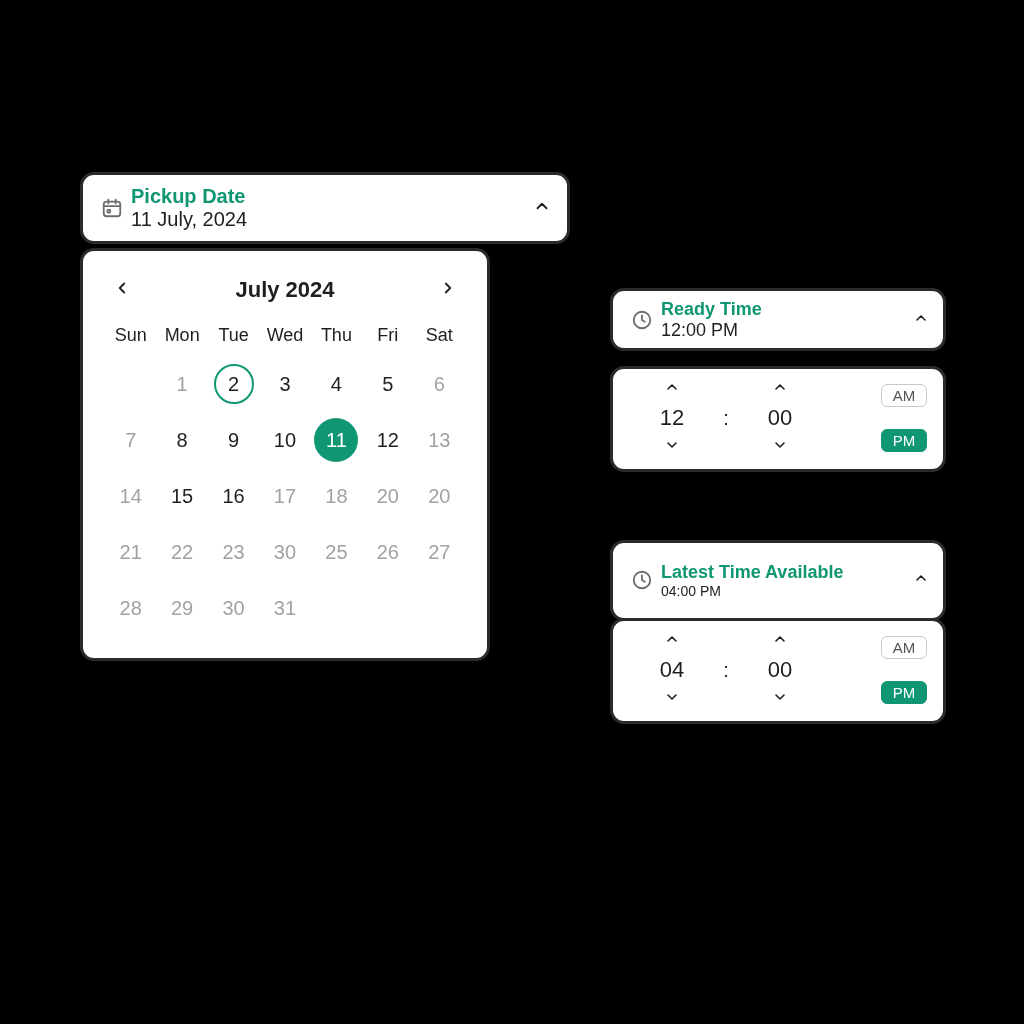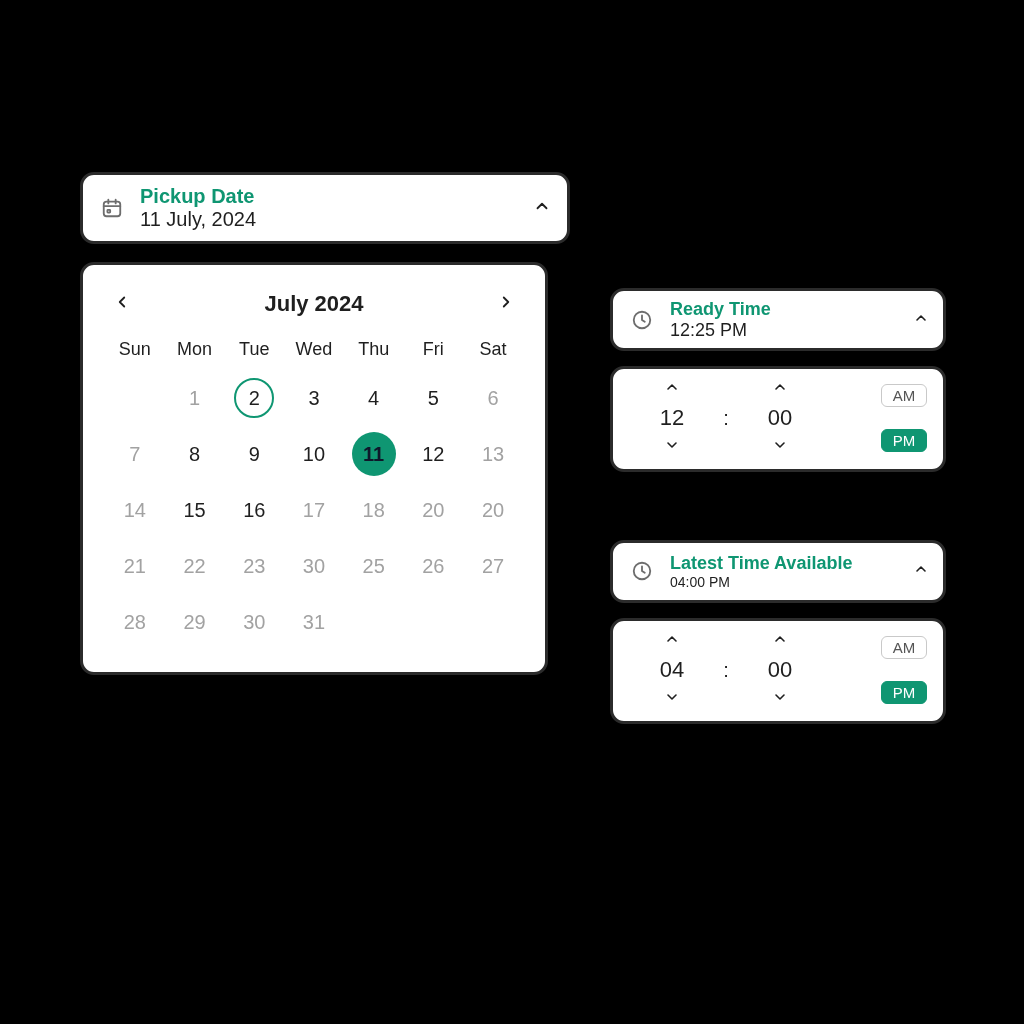--- a/index.html
+++ b/index.html
@@ -15,21 +15,21 @@
   
   .card{
     position:absolute;background:var(--bg);
     border:3px solid var(--border);border-radius:14px;
     box-shadow:4px 4px 0 0 rgba(0,0,0,.55);
   }
 
   
   .hdr{display:flex;align-items:center;padding:10px 16px 10px 14px}
   .hdr .lead-icon{width:30px;color:#6d6d6d;display:flex;align-items:center;justify-content:center}
-  .hdr .titles{display:flex;flex-direction:column;line-height:1.15;margin-left:13px}
+  .hdr .titles{display:flex;flex-direction:column;line-height:1.15;margin-left:4px}
   .hdr .titles .lbl{color:var(--accent);font-weight:700;font-size:20px}
   .hdr .titles .val{color:var(--text);font-size:20px}
   .hdr .spacer{flex:1}
   .hdr .chev{color:#1f1f1f}
 
   
   .cal{position:absolute;background:var(--bg);border:3px solid var(--border);
        border-radius:14px;box-shadow:4px 4px 0 0 rgba(0,0,0,.55);
        padding:18px 22px 22px 22px}
   .cal .nav{display:flex;align-items:center;justify-content:space-between;margin:6px 4px 14px 4px}
@@ -39,21 +39,21 @@
   .cal table{border-collapse:separate;border-spacing:0;width:100%}
   .cal th{font-size:18px;font-weight:400;color:var(--text);padding:6px 0 10px 0;width:14.28%}
   .cal td{text-align:center;font-size:20px;color:var(--text);height:56px;position:relative}
   .cal td.off{color:var(--muted)}
   .cal td .today{
     display:inline-flex;align-items:center;justify-content:center;
     width:40px;height:40px;border:2px solid var(--accent);border-radius:50%;
   }
   .cal td .sel{
     display:inline-flex;align-items:center;justify-content:center;
-    width:44px;height:44px;background:var(--accent);color:#0f172a;border-radius:50%;font-weight:700;
+    width:44px;height:44px;background:var(--accent);color:#ffffff;border-radius:50%;font-weight:400;
   }
 
   
   .tpk{display:flex;align-items:center;gap:10px;padding:8px 16px 10px 24px}
   .col{display:flex;flex-direction:column;align-items:center;width:70px}
   .col .num{font-size:22px;color:var(--text);padding:4px 0}
   .col .arrow{color:#1f1f1f;padding:2px;cursor:pointer}
   .colon{font-size:20px;color:var(--text);width:18px;text-align:center}
   .ampm{display:flex;flex-direction:column;gap:22px;margin-left:auto}
   .ampm .pill{
@@ -86,21 +86,21 @@
     </div>
     <div class="spacer"></div>
     <span class="chev">
       <svg class="ic" viewBox="0 0 24 24">
           <path d="M6 15l6-6 6 6"></path>
         </svg>
     </span>
   </div>
 </div>
 
-<div class="cal" style="left:80px;top:262px;width:468px">
+<div class="cal" style="left:80px;top:248px;width:410px">
   <div class="nav">
     <span class="arrow">
       <svg class="ic" viewBox="0 0 24 24">
           <path d="M15 6l-6 6 6 6"></path>
         </svg>
     </span>
     <span class="title">July 2024</span>
     <span class="arrow">
       <svg class="ic" viewBox="0 0 24 24">
           <path d="M9 6l6 6-6 6"></path>
@@ -172,21 +172,21 @@
 <div class="card" style="left:610px;top:288px;width:336px">
   <div class="hdr" style="padding:8px 14px">
     <span class="lead-icon">
       <svg class="lead" viewBox="0 0 24 24">
           <circle cx="12" cy="12" r="9"></circle>
           <path d="M12 7v5l3 2"></path>
         </svg>
     </span>
     <div class="titles">
       <span class="lbl" style="font-size:18px">Ready Time</span>
-      <span class="val" style="font-size:18px">12:25 PM</span>
+      <span class="val" style="font-size:18px">12:00 PM</span>
     </div>
     <div class="spacer"></div>
     <span class="chev">
       <svg class="ic-sm" viewBox="0 0 24 24">
           <path d="M6 15l6-6 6 6"></path>
         </svg>
     </span>
   </div>
 </div>
 
@@ -212,21 +212,21 @@
           </svg></span>
     </div>
     <div class="ampm">
       <div class="pill">AM</div>
       <div class="pill active">PM</div>
     </div>
   </div>
 </div>
 
 <div class="card" style="left:610px;top:540px;width:336px">
-  <div class="hdr" style="padding:10px 14px">
+  <div class="hdr" style="padding:19px 14px">
     <span class="lead-icon">
       <svg class="lead" viewBox="0 0 24 24">
           <circle cx="12" cy="12" r="9"></circle>
           <path d="M12 7v5l3 2"></path>
         </svg>
     </span>
     <div class="titles">
       <span class="lbl" style="font-size:18px">Latest Time Available</span>
       <span class="val" style="font-size:14px">04:00 PM</span>
     </div>

